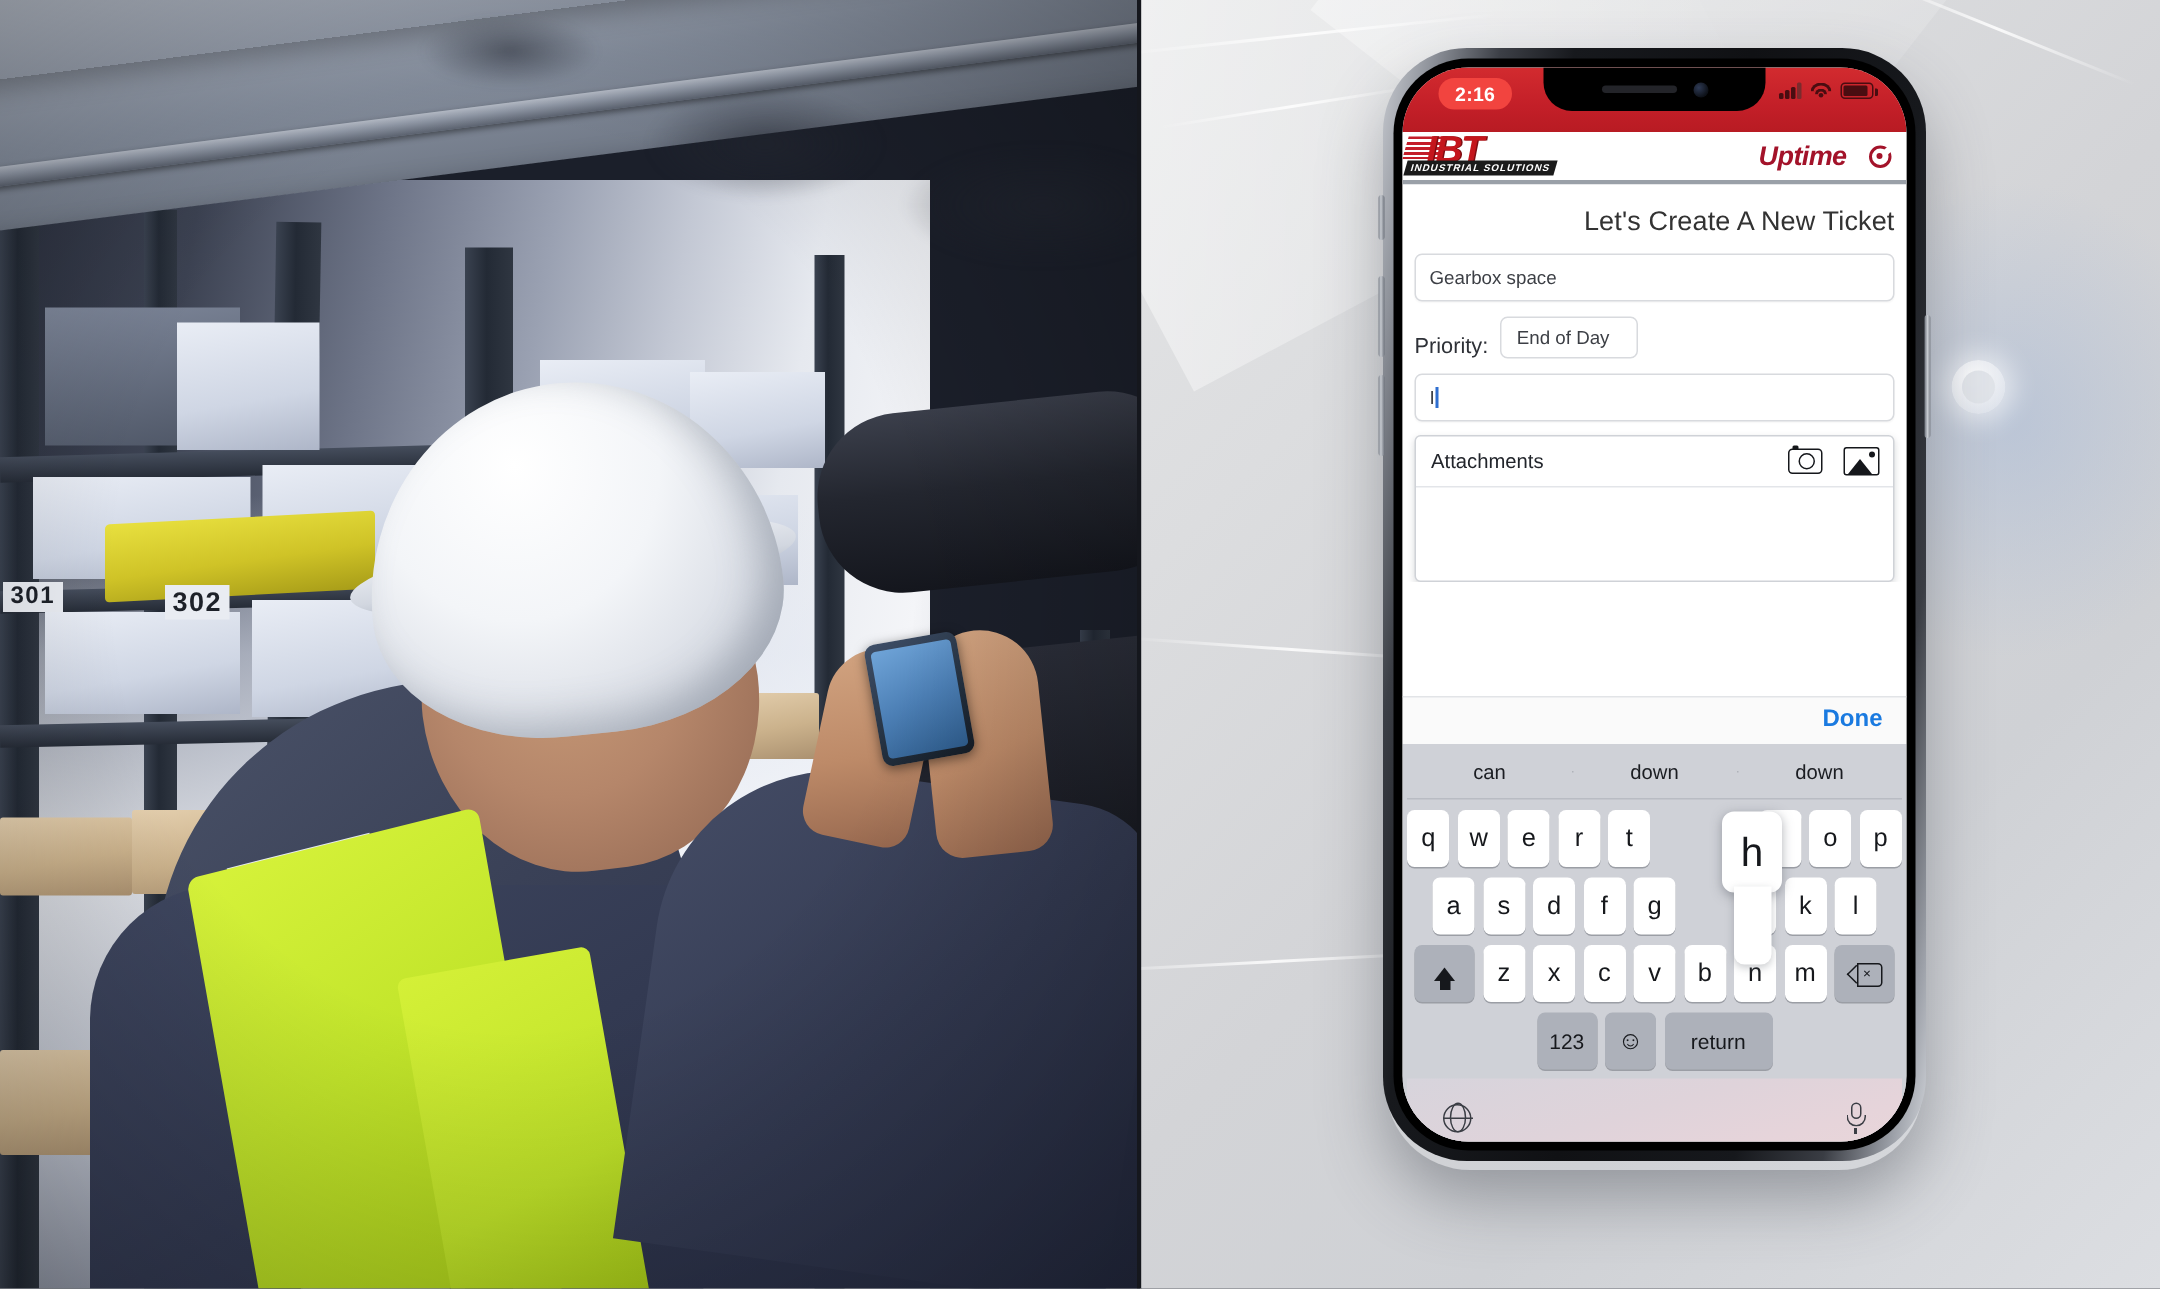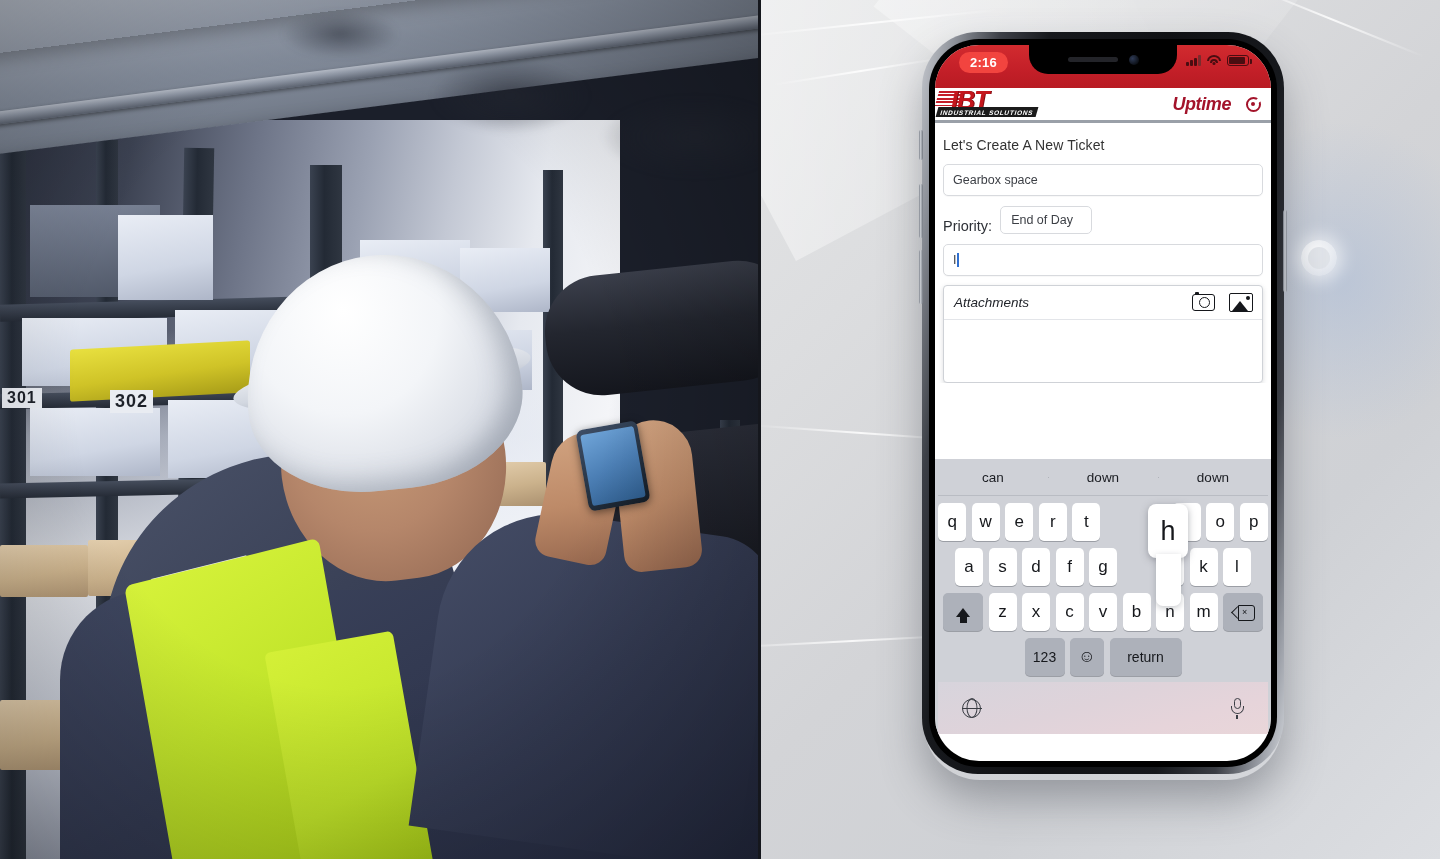--- a/index.html
+++ b/index.html
@@ -343,21 +343,21 @@
     background: #a3132a; border-radius: 50%;
   }
   .uptime-mark::before {
     content: ''; position: absolute; right: -3px; top: -1px; width: 6px; height: 4px;
     background: #ffffff; transform: rotate(-40deg);
   }
 
   
   .form-area { background: #ffffff; padding: 9px 8px 0 8px; }
   .form-title {
-    text-align: left; font-size: 14px; color: #333333; font-weight: normal;
+    text-align: right; font-size: 18px; color: #333333; font-weight: normal;
     padding: 5px 0 11px 0; letter-spacing: .1px;
   }
   .field {
     border: 1px solid #d8dade; border-radius: 5px; background: #ffffff;
     padding: 8px 9px; font-size: 12.5px; color: #3c3f45;
     box-shadow: 0 1px 1px rgba(0,0,0,.03);
   }
   .row-priority { display: flex; align-items: flex-end; gap: 8px; margin-top: 10px; }
   .priority-label { font-size: 14.5px; color: #2e3137; }
   .priority-select {
@@ -372,21 +372,21 @@
   }
   .attach-card {
     margin-top: 9px; border: 1px solid #cfd2d7; border-radius: 4px;
     background: #ffffff; box-shadow: 0 2px 5px rgba(90,95,105,.22);
     height: 98px;
   }
   .attach-head {
     display: flex; align-items: center; justify-content: space-between;
     padding: 7px 9px 7px 10px; border-bottom: 1px solid #e3e5e9;
   }
-  .attach-title { font-size: 13.5px; color: #22252b; font-style: italic; }
+  .attach-title { font-size: 13.5px; color: #22252b; }
   .attach-icons { display: flex; align-items: center; gap: 14px; }
   .ico-camera {
     width: 23px; height: 17px; border: 1.8px solid #15171b; border-radius: 3px;
     position: relative;
   }
   .ico-camera::before {
     content: ''; position: absolute; left: 6px; top: 2px; width: 9px; height: 9px;
     border: 1.8px solid #15171b; border-radius: 50%;
   }
   .ico-camera::after {
@@ -686,20 +686,23 @@
                 <b></b>
             </div>
           </div>
         </div>
         <div class="attach-body"></div>
       </div>
     </div>
 
     <div style="background:#ffffff; height:76px;"></div>
 
+    <div class="done-bar">
+      <div class="done-btn">Done</div>
+    </div>
 
     <div class="keyboard">
       <div class="suggestions">
         <div class="sugg">can</div>
         <div class="sugg">down</div>
         <div class="sugg">down</div>
       </div>
 
       <div class="krow krow-1">
         <div class="key">q</div>

